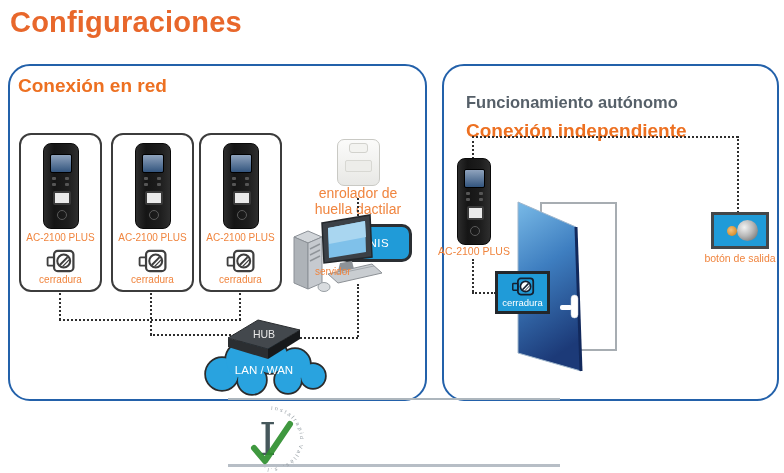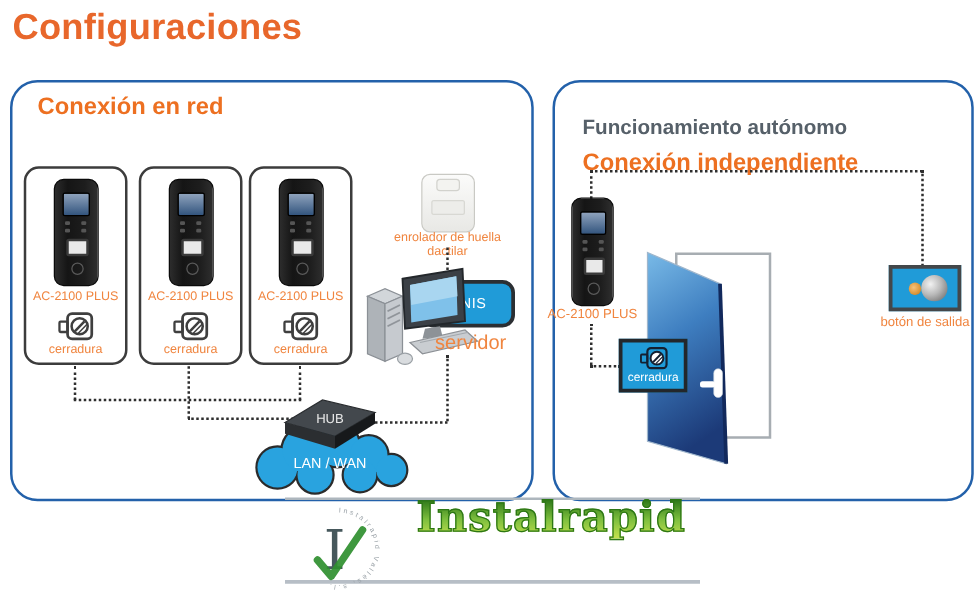--- a/index.html
+++ b/index.html
@@ -38,27 +38,27 @@
   .acdev-btn{position:absolute;left:13px;bottom:8px;width:8px;height:8px;border:1px solid #5a5a5a;
              border-radius:50%;}
 
   
   .enroller{left:337px;top:139px;width:41px;height:45px;border:1px solid #c9c9c4;border-radius:7px;
             background:linear-gradient(180deg,#fbfbfa,#e8e8e5);}
   .enroller:before{content:"";position:absolute;left:11px;top:3px;width:17px;height:8px;
                    border:1px solid #d2d2cd;border-radius:3px;background:#f3f3f0;}
   .enroller:after{content:"";position:absolute;left:7px;top:20px;width:25px;height:10px;
                   background:#ededea;border:1px solid #d8d8d3;border-radius:2px;}
-  .enroller-label{left:300px;top:185px;width:116px;text-align:center;font-size:10px;color:#f0853f;}
+  .enroller-label{left:300px;top:185px;width:116px;text-align:center;font-size:14px;color:#f0853f;}
 
   
   .unis-badge{left:337px;top:224px;width:75px;height:38px;border-radius:10px;background:#209bd8;
               border:3px solid #2b2f33;box-sizing:border-box;display:flex;align-items:center;
               justify-content:center;color:#fff;font-size:11.5px;letter-spacing:.5px;z-index:2;}
-  .server-label{left:315px;top:266px;width:90px;text-align:right;font-size:16px;color:#f0853f;z-index:4;}
+  .server-label{left:315px;top:266px;width:90px;text-align:left;font-size:10px;color:#f0853f;z-index:4;}
   .computer{left:288px;top:211px;z-index:3;}
 
   
   .cloud{left:192px;top:334px;z-index:2;}
   .hub{left:224px;top:314px;z-index:3;}
 
   
   .sa-dev-label{left:428px;top:245px;width:92px;text-align:center;font-size:10.5px;color:#f0853f;}
   .door-frame{left:540px;top:202px;width:73px;height:145px;border:2px solid #a7adb2;background:#fff;z-index:1;}
   .door{left:514px;top:198px;z-index:2;}
@@ -100,21 +100,21 @@
       <line x1="17.8" y1="19" x2="25.6" y2="11" stroke="currentColor" stroke-width="1.3"></line>
     </g>
   </defs>
 </svg>
 
 <div id="canvas">
 
   <div class="abs page-title">Configuraciones</div>
 
   <div class="abs panel" style="left:8px;top:64px;width:415px;height:333px;">
-    <div class="abs panel-title" style="left:20px;top:9px;">Conexión en red</div>
+    <div class="abs panel-title" style="left:8px;top:9px;">Conexión en red</div>
   </div>
 
   <div class="dev-card" style="left:19px;">
     <div class="acdev">
       <div class="acdev-screen"></div>
       <div class="acdev-keys">
           <i></i>
           <i></i>
           <i></i>
           <i></i>
@@ -288,16 +288,15 @@
         <path id="ring" d="M 41,8 a 29,29 0 1,1 -0.01,0"></path>
       </defs>
     <text font-size="5.5" fill="#98a0a6" letter-spacing="2" font-family="Liberation Sans, sans-serif">
       <textPath href="#ring">Instalrapid Vallès, s.l.</textPath>
     </text>
     <text x="29" y="53" font-family="DejaVu Serif, serif" font-size="44" fill="#46585c">I</text>
     <path d="M24,46 L35,59 L60,22" stroke="#2f8f2f" stroke-width="6" fill="none" stroke-linecap="round" stroke-linejoin="round" opacity="0.92"></path>
   </svg>
 
   <div class="abs brand">
-    <div class="brand-line">Instalrapid</div>
   </div>
 
 </div>
 
 </body></html>

